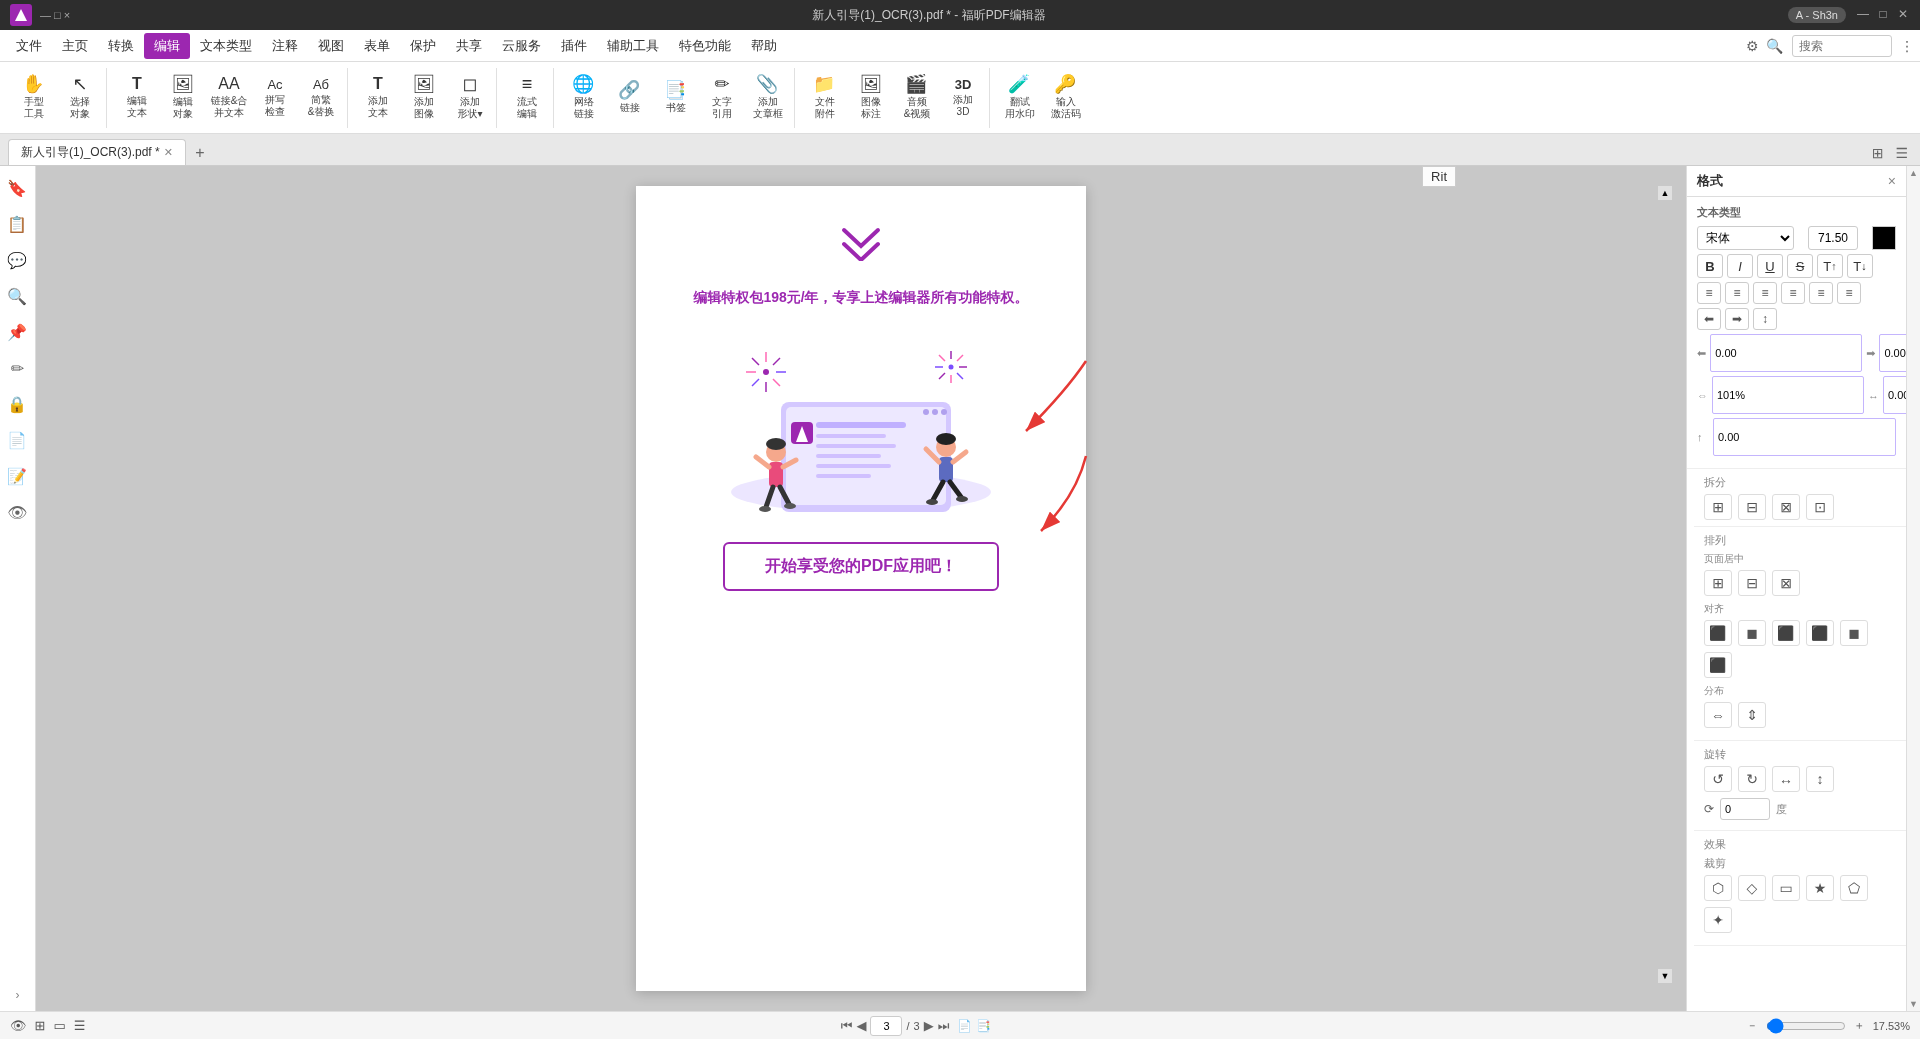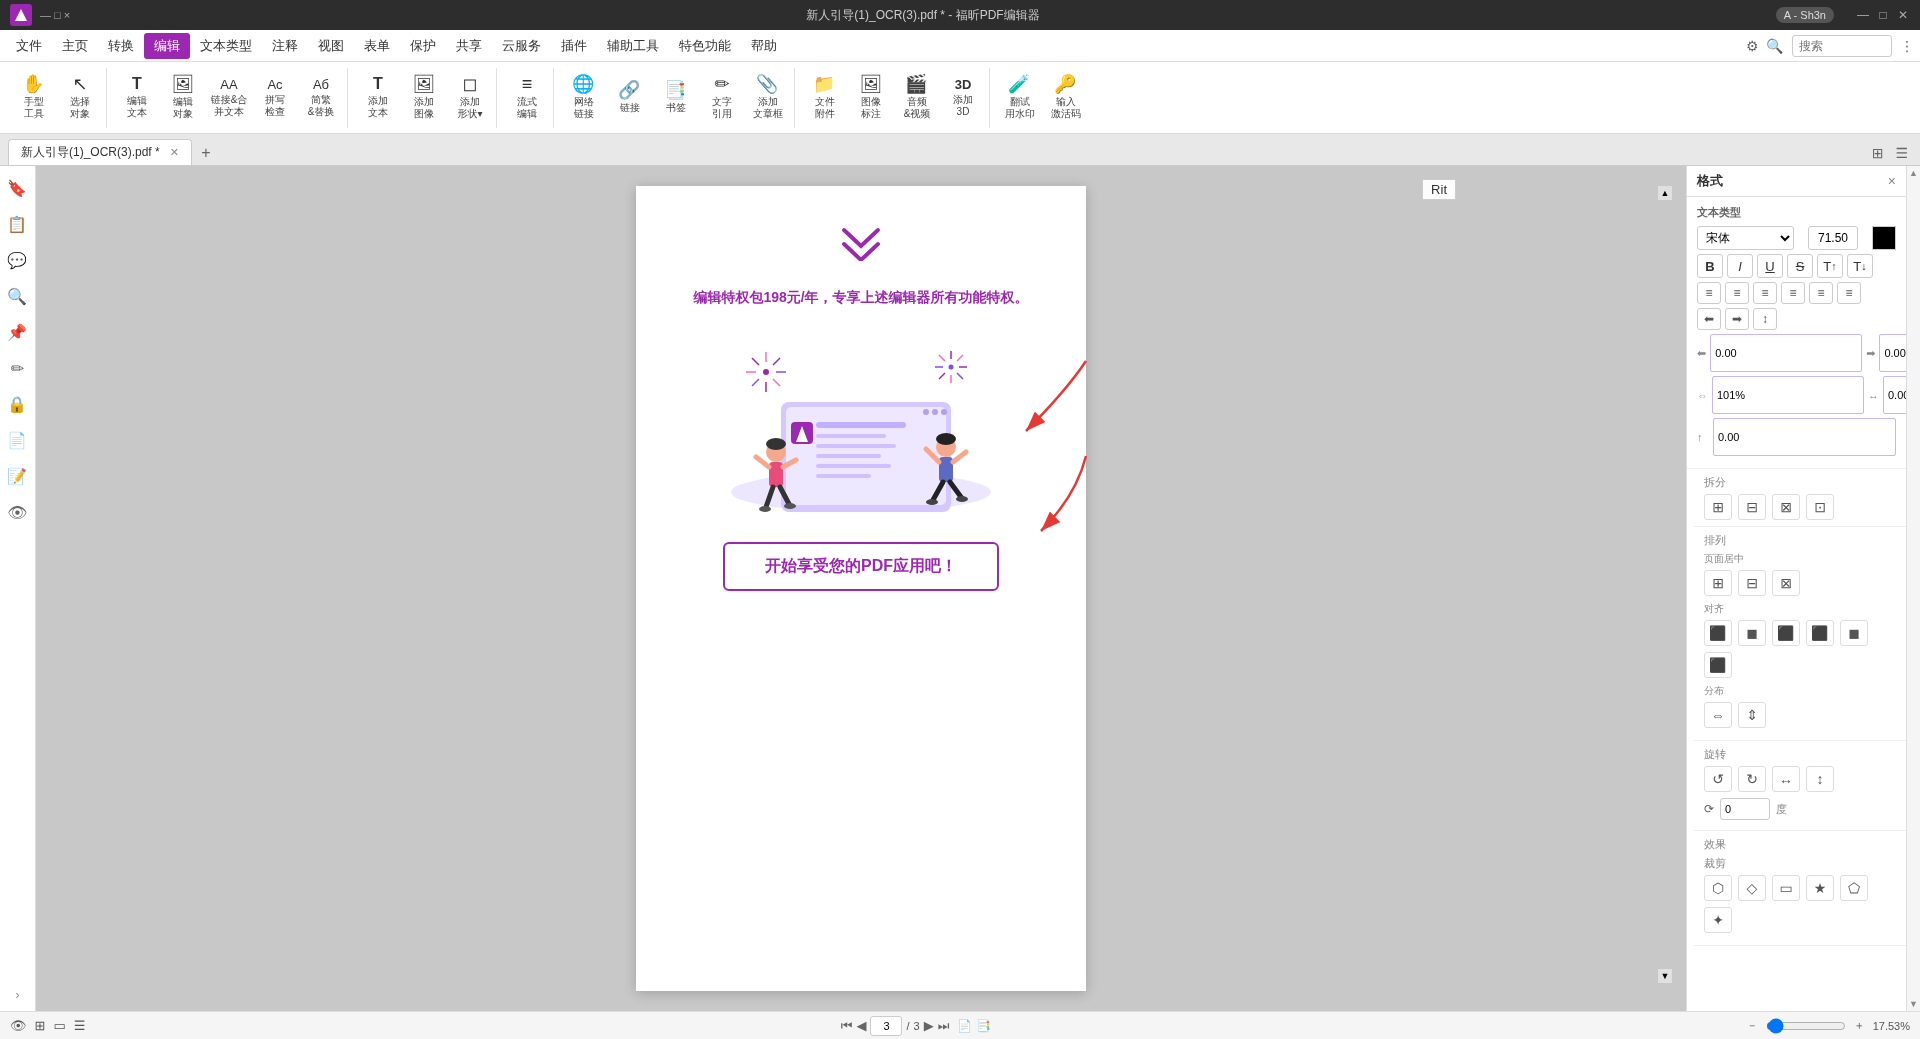--- a/index.html
+++ b/index.html
@@ -7,21 +7,21 @@
 
     
     .title-bar {
       height: 30px; background: #2d2d2d; display: flex; align-items: center; justify-content: space-between;
       padding: 0 10px; color: #ccc; font-size: 12px; flex-shrink: 0;
     }
     .title-bar-left { display: flex; align-items: center; gap: 8px; }
     .title-bar-logo { width: 22px; height: 22px; background: #9c27b0; border-radius: 3px; display: flex; align-items: center; justify-content: center; }
     .title-bar-logo svg { width: 14px; height: 14px; }
     .title-bar-center { flex: 1; text-align: center; font-size: 12px; color: #ccc; }
-    .title-bar-right { display: flex; align-items: center; gap: 12px; }
+    .title-bar-right { display: flex; gap: 0; }
     .user-badge { background: #555; padding: 2px 8px; border-radius: 10px; font-size: 11px; color: #ddd; }
     .window-controls { display: flex; gap: 6px; margin-left: 10px; }
     .wc { width: 14px; height: 14px; display: flex; align-items: center; justify-content: center; font-size: 12px; color: #aaa; cursor: pointer; }
 
     
     .menu-bar {
       height: 32px; background: #fff; display: flex; align-items: center; padding: 0 6px;
       border-bottom: 1px solid #ddd; flex-shrink: 0;
     }
     .menu-item { padding: 4px 10px; font-size: 13px; color: #333; cursor: pointer; border-radius: 3px; }
@@ -42,21 +42,21 @@
     .tool-btn .icon { font-size: 18px; line-height: 1; }
     .tool-btn .label { font-size: 10px; text-align: center; line-height: 1.2; color: #444; }
 
     
     .tab-bar {
       height: 32px; background: #e8e8e8; display: flex; align-items: flex-end; padding: 0 8px;
       border-bottom: 1px solid #ccc; flex-shrink: 0;
     }
     .tab {
       height: 26px; background: #f9f9f9; border: 1px solid #ccc; border-bottom: none;
-      padding: 0 12px; display: flex; align-items: center; gap: 10px; font-size: 12px;
+      padding: 0 12px; display: flex; align-items: center; gap: 4px; font-size: 12px;
       color: #333; cursor: pointer; border-radius: 4px 4px 0 0; margin-right: 2px;
     }
     .tab.active { background: #fff; z-index: 1; }
     .tab-close { font-size: 11px; color: #888; cursor: pointer; }
     .tab-add { width: 24px; height: 24px; display: flex; align-items: center; justify-content: center; font-size: 16px; color: #666; cursor: pointer; }
 
     
     .main-area { display: flex; flex: 1; overflow: hidden; }
 
     
@@ -224,21 +224,21 @@
   <div class="tool-group">
     <div class="tool-btn">
       <span class="icon" style="font-weight:bold;font-size:16px;">T</span>
       <span class="label">编辑<br>文本</span>
     </div>
     <div class="tool-btn">
       <span class="icon">🖼</span>
       <span class="label">编辑<br>对象</span>
     </div>
     <div class="tool-btn">
-      <span class="icon" style="font-size:13px;">AA</span>
+      <span class="icon" style="font-size:16px;">AA</span>
       <span class="label">链接&amp;合<br>并文本</span>
     </div>
     <div class="tool-btn">
       <span class="icon" style="font-size:13px;">Ac</span>
       <span class="label">拼写<br>检查</span>
     </div>
     <div class="tool-btn">
       <span class="icon" style="font-size:13px;">Aб</span>
       <span class="label">简繁<br>&amp;替换</span>
     </div>
@@ -465,21 +465,21 @@
         <defs>
           <marker id="arrowhead2" markerWidth="8" markerHeight="6" refX="8" refY="3" orient="auto">
             <polygon points="0 0, 8 3, 0 6" fill="#e53935"></polygon>
           </marker>
         </defs>
         <path d="M 70 10 Q 60 50 25 85" stroke="#e53935" stroke-width="2.5" fill="none" marker-end="url(#arrowhead2)"></path>
       </svg>
 
     </div>
 
-    <div style="position:absolute;top:13px;right:230px;background:rgba(255,255,255,0.95);border:1px solid #ccc;padding:2px 8px;font-size:13px;color:#333;">Rit</div>
+    <div style="position:absolute;top:0;right:230px;background:rgba(255,255,255,0.95);border:1px solid #ccc;padding:2px 8px;font-size:13px;color:#333;">Rit</div>
 
     <div style="position:absolute;bottom:28px;right:14px;width:14px;height:14px;background:#e0e0e0;display:flex;align-items:center;justify-content:center;font-size:9px;cursor:pointer;">▼</div>
   </div>
 
   <div class="right-panel">
     <div class="right-panel-header">
       <span class="right-panel-title">格式</span>
       <span class="right-panel-close">×</span>
     </div>
 

